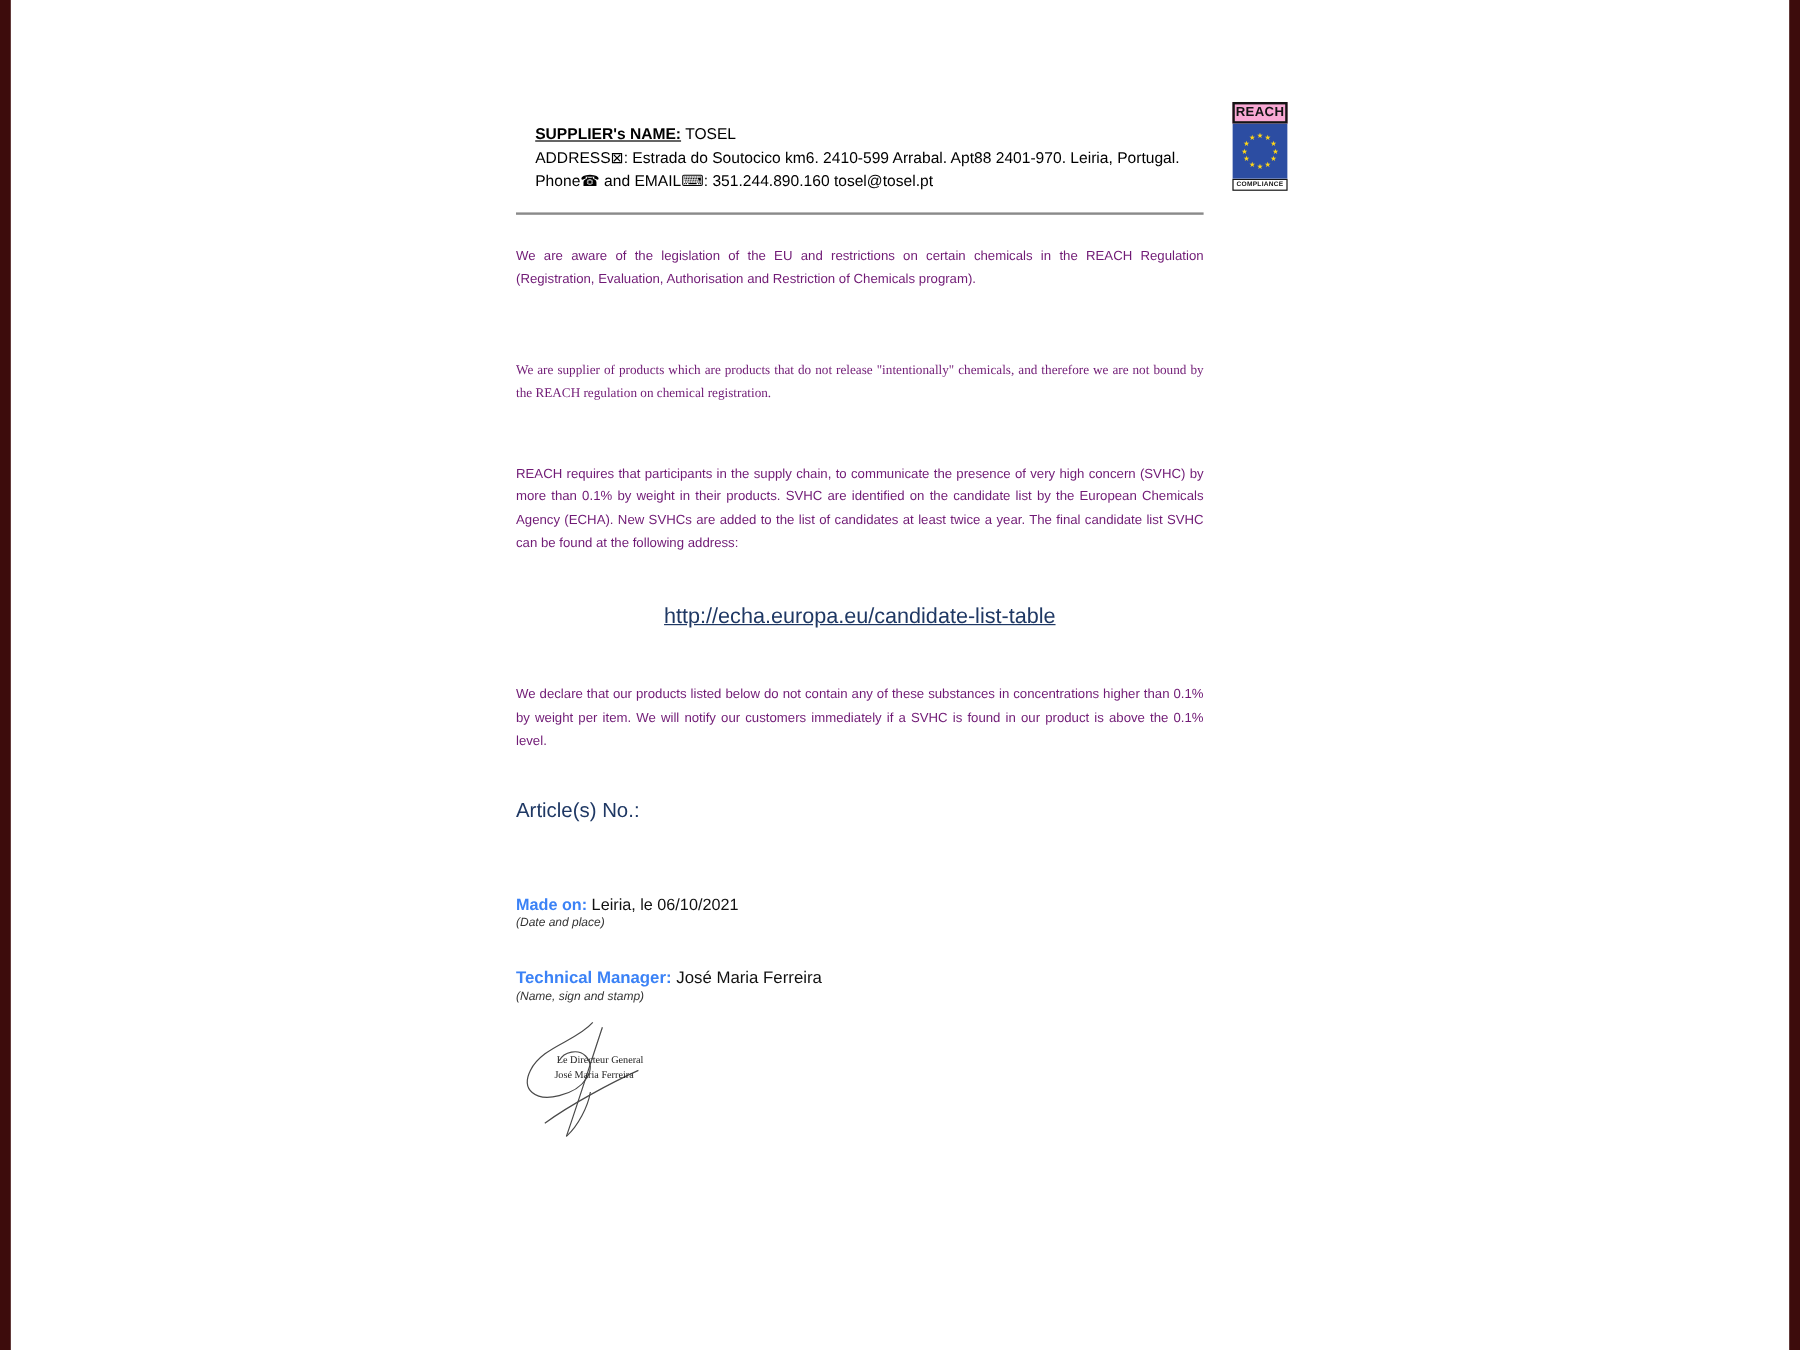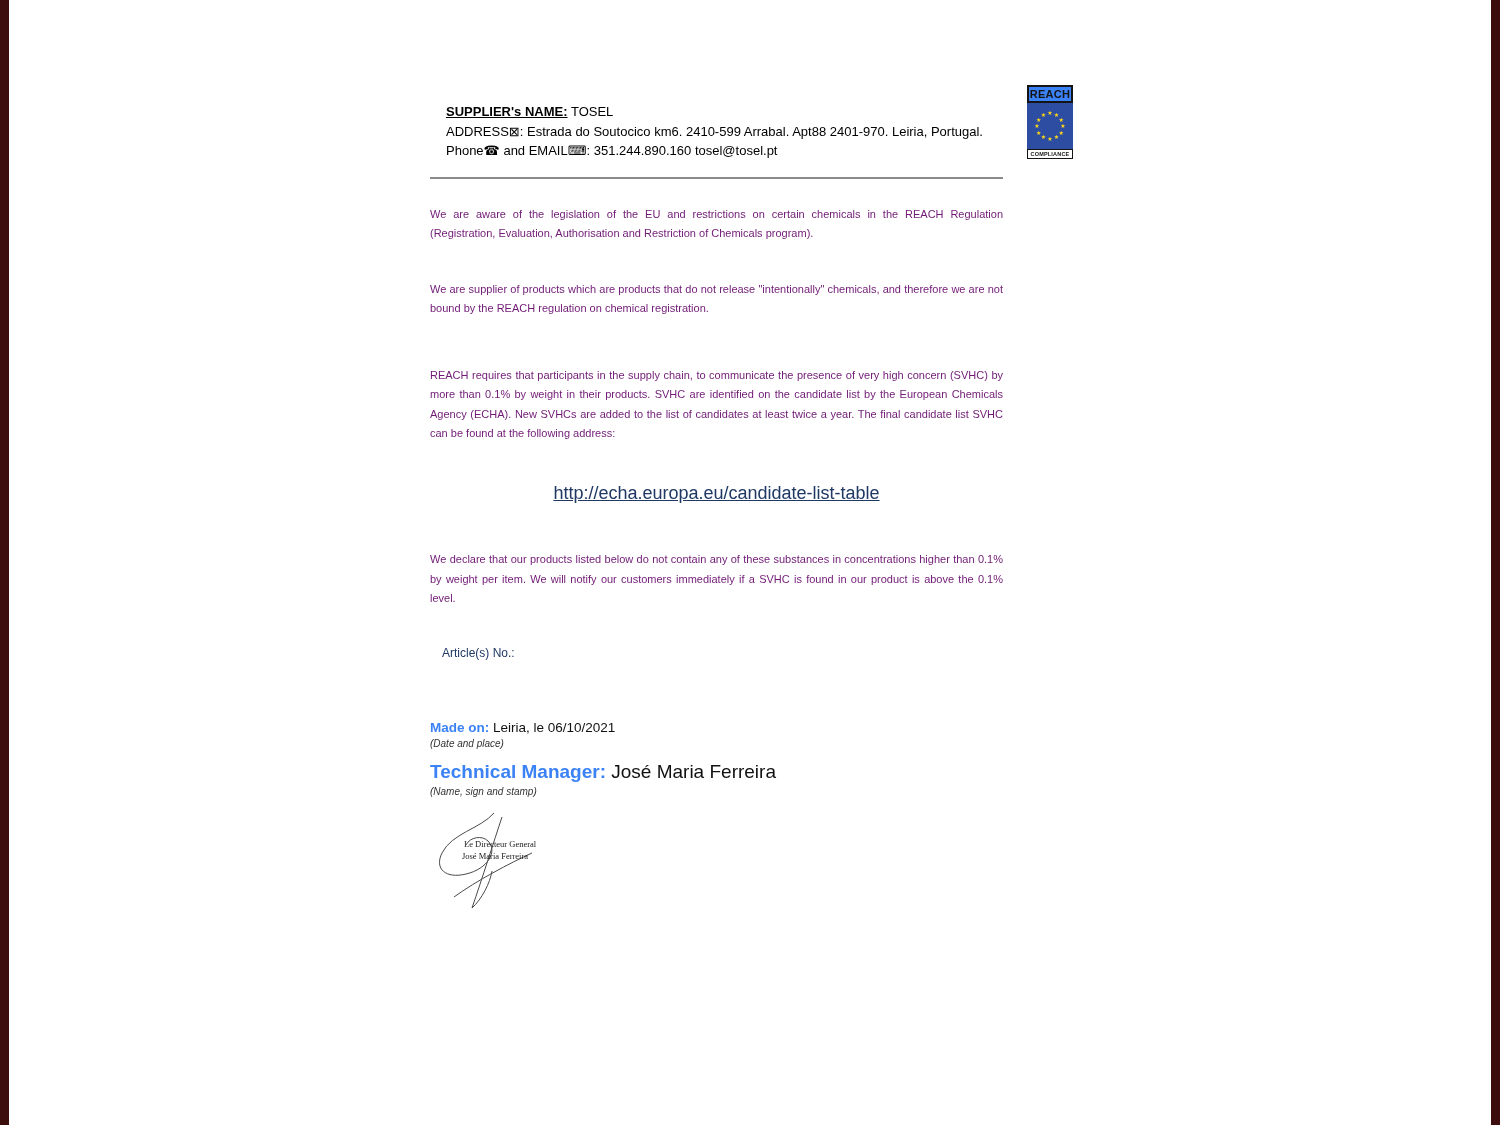--- a/index.html
+++ b/index.html
@@ -56,44 +56,44 @@
   }
 
   .body-par {
     font-size: 11px;
     line-height: 19.5px;
     color: #701a75;
     text-align: justify;
     margin: 0;
   }
   .p1 { margin-top: 26px; }
-  .p2 { margin-top: 36px; }
+  .p2 { margin-top: 56px; font-family: Liberation Serif, serif; }
   .p3 { margin-top: 47px; }
   .p4 { margin-top: 47px; }
 
   .link-line {
     margin: 40px 0 0 0;
     text-align: center;
     font-size: 18px;
     line-height: 19.5px;
   }
   .link-line a {
     color: #1f3864;
     text-decoration: underline;
     cursor: pointer;
   }
 
   .article-line {
-    margin: 37px 0 0 12px;
-    font-size: 12px;
+    margin: 37px 0 0 0;
+    font-size: 17px;
     color: #1f3864;
   }
 
   .made-on { margin: 60px 0 0 0; font-size: 13.5px; }
-  .tech-manager { margin: 12px 0 0 0; font-size: 19px; }
+  .tech-manager { margin: 31px 0 0 0; font-size: 14px; }
   .label-bold { font-weight: bold; color: #3b82f6; }
   .italic-val { color: #111111; font-family: "Liberation Sans", sans-serif; }
   .caption {
     margin: 3px 0 0 0;
     font-size: 10px;
     font-style: italic;
     color: #333333;
   }
 
   .signature {
@@ -110,21 +110,21 @@
 
   .logo {
     position: absolute;
     left: 1027px;
     top: 85px;
     width: 46px;
   }
   .logo-top {
     box-sizing: border-box;
     border: 2px solid #141414;
-    background: #3b82f6;
+    background: #f9a8d4;
     color: #141414;
     font-weight: bold;
     font-size: 11px;
     text-align: center;
     line-height: 14px;
     letter-spacing: 0.3px;
   }
   .logo-flag { display: block; width: 46px; height: 46px; }
   .logo-bottom {
     box-sizing: border-box;

